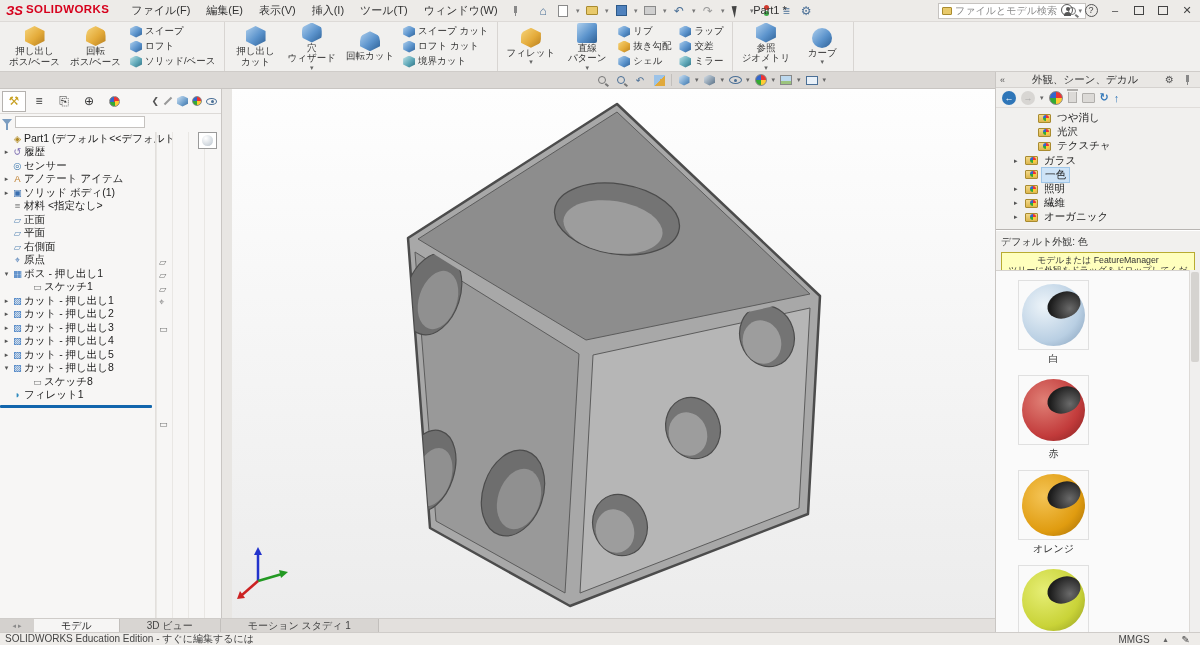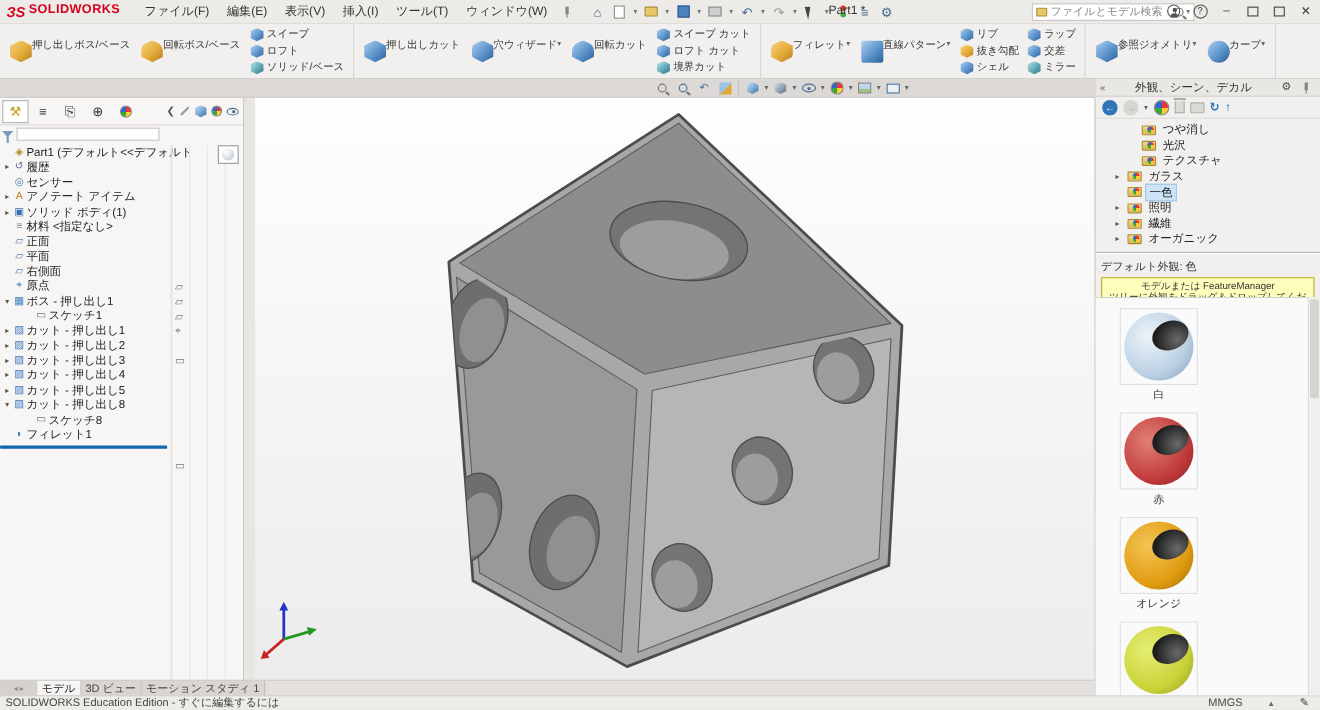--- a/index.html
+++ b/index.html
@@ -40,21 +40,21 @@
   .person-ic::before{content:"";position:absolute;left:3.5px;top:2px;width:4px;height:4px;border-radius:50%;background:#555}
   .person-ic::after{content:"";position:absolute;left:2px;top:6.5px;width:7px;height:4px;border-radius:4px 4px 0 0;background:#555}
   .help-ic{width:13px;height:13px;border:1px solid #555;border-radius:50%;font-size:9px;display:flex;align-items:center;justify-content:center;color:#444}
   .box-ic{width:10px;height:9px;border:1px solid #444}
   .restore-ic{width:10px;height:9px;border:1px solid #444;position:relative;background:#edebe8}
   .restore-ic::before{content:"";position:absolute;left:2px;top:-3px;width:9px;height:8px;border:1px solid #444;z-index:-1}
 
   
   .ribbon{position:absolute;left:0;top:22px;width:1200px;height:50px;background:#f1f0ee;border-bottom:1px solid #cfccc9;display:flex;align-items:stretch}
   .rgroup{display:flex;align-items:center;padding:2px 6px;border-right:1px solid #d8d5d2;gap:4px}
-  .rbig{display:flex;align-items:flex-start;justify-content:flex-start;padding:1px 3px;min-width:50px;cursor:default}
+  .rbig{display:flex;flex-direction:column;align-items:center;justify-content:flex-start;padding:1px 3px;min-width:50px;cursor:default}
   .rbig .rl{font-size:9.5px;line-height:10.5px;color:#333;white-space:nowrap}
   .rcaret{font-size:7px;color:#666;line-height:7px}
   .rsmallcol{display:flex;flex-direction:column;justify-content:center;gap:1px}
   .rsmall{display:flex;align-items:center;gap:3px;padding:0 2px;height:14px}
   .rsmall .rl{font-size:9.5px;color:#333;white-space:nowrap}
   .cube{width:20px;height:20px;background:linear-gradient(135deg,#f6d57c 0%,#e4ab3a 55%,#b57d1d 100%);clip-path:polygon(50% 0,100% 25%,100% 75%,50% 100%,0 75%,0 25%);flex:none}
   .cube.blue{background:linear-gradient(135deg,#aecfed 0%,#5b93cc 55%,#2d5f94 100%)}
   .cube.teal{background:linear-gradient(135deg,#bfe3e8 0%,#5fa8b8 55%,#2e6f80 100%)}
   .cube.s{width:12px;height:12px}
   .rbig-h{display:flex;flex-direction:row;align-items:center;gap:5px;padding:0 6px}
@@ -142,25 +142,25 @@
   .sphere{width:71px;height:70px;position:relative;border:1px solid #e0e0e0}
   .sphere::before{content:"";position:absolute;inset:3px;border-radius:50%;background:radial-gradient(circle at 35% 35%,var(--cl),var(--c) 62%,var(--cd))}
   .sphere::after{content:"";position:absolute;width:34px;height:26px;border-radius:50%;right:7px;top:11px;transform:rotate(-22deg);background:radial-gradient(circle at 62% 72%,#6a6a6a 0%,#1d1d1d 70%)}
   .swlabel{text-align:center;font-size:10px;color:#333;margin-top:2px}
   .tp-scroll{position:absolute;right:0;top:198px;bottom:0;width:11px;background:#f0efee;border-left:1px solid #dddad7}
   .tp-thumb{position:absolute;left:1px;right:1px;top:2px;height:90px;background:#d5d3d0;border-radius:2px}
 
   
   .viewtabs{position:absolute;left:0;top:618px;width:995px;height:14px;background:#e3e0dd;border-top:1px solid #cfccc9;display:flex;align-items:stretch}
   .vt-nav{width:34px;background:#d4d1ce;display:flex;align-items:center;justify-content:center;gap:2px;color:#8a8a8a;font-size:7px}
-  .vtab{padding:1px 4px;font-size:10px;color:#444;background:#d8d5d2;border-right:1px solid #c2bfbc;display:flex;align-items:center;white-space:nowrap}
+  .vtab{padding:1px 27px;font-size:10px;color:#444;background:#d8d5d2;border-right:1px solid #c2bfbc;display:flex;align-items:center;white-space:nowrap}
   .vtab.active{background:#f6f5f4;color:#222}
   .statusbar{position:absolute;left:0;top:632px;width:1200px;height:13px;background:#eeece9;border-top:1px solid #cfccc9;display:flex;align-items:center;font-size:10px;color:#444}
   .sb-left{padding-left:5px}
-  .sb-right{margin-left:auto;display:flex;align-items:center;gap:24px;padding-right:10px}
+  .sb-right{margin-left:auto;display:flex;align-items:center;gap:14px;padding-right:10px}
   .sb-caret{font-size:8px;color:#666}
 </style>
 </head>
 <body>
 
 <div id="app">
 
   <div class="titlebar">
     <div class="logo">
       <span class="logo-mark">ЗS</span>

